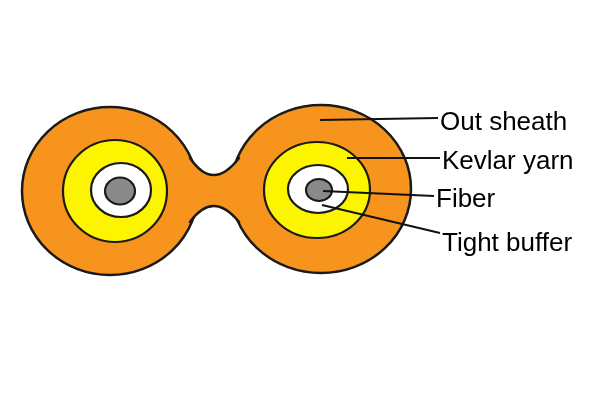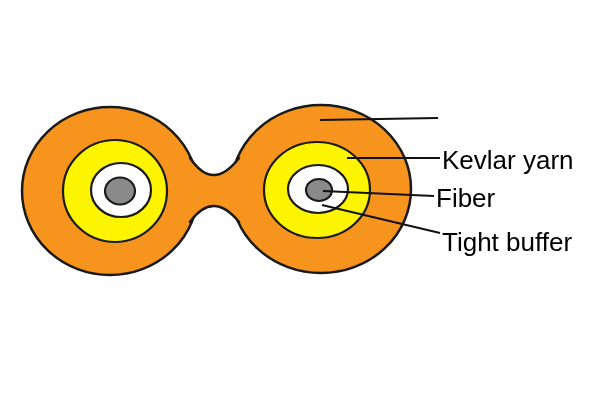--- a/index.html
+++ b/index.html
@@ -57,16 +57,17 @@
     <ellipse cx="317" cy="190" rx="53" ry="48" stroke="#1A1A1A" stroke-width="2.2" fill="#FDF500"></ellipse>
     <ellipse cx="318" cy="189" rx="30" ry="24" stroke="#1A1A1A" stroke-width="2.2" fill="#FFFFFF"></ellipse>
     <ellipse cx="319" cy="190" rx="13" ry="11" stroke="#1A1A1A" stroke-width="2.2" fill="#8A8A8A"></ellipse>
 
     <line x1="320" y1="120" x2="438" y2="118" stroke-width="2" stroke="#111111"></line>
     <line x1="347" y1="158" x2="440" y2="158" stroke-width="2" stroke="#111111"></line>
     <line x1="323" y1="191" x2="434" y2="196" stroke-width="2" stroke="#111111"></line>
     <line x1="322" y1="205" x2="440" y2="233" stroke-width="2" stroke="#111111"></line>
   </svg>
 
+  <div class="callout-label" id="label-out-sheath">Out sheath</div>
   <div class="callout-label" id="label-fiber">Fiber</div>
   <div class="callout-label" id="label-kevlar-yarn">Kevlar yarn</div>
   <div class="callout-label" id="label-tight-buffer">Tight buffer</div>
 </div>
 
 </body></html>

